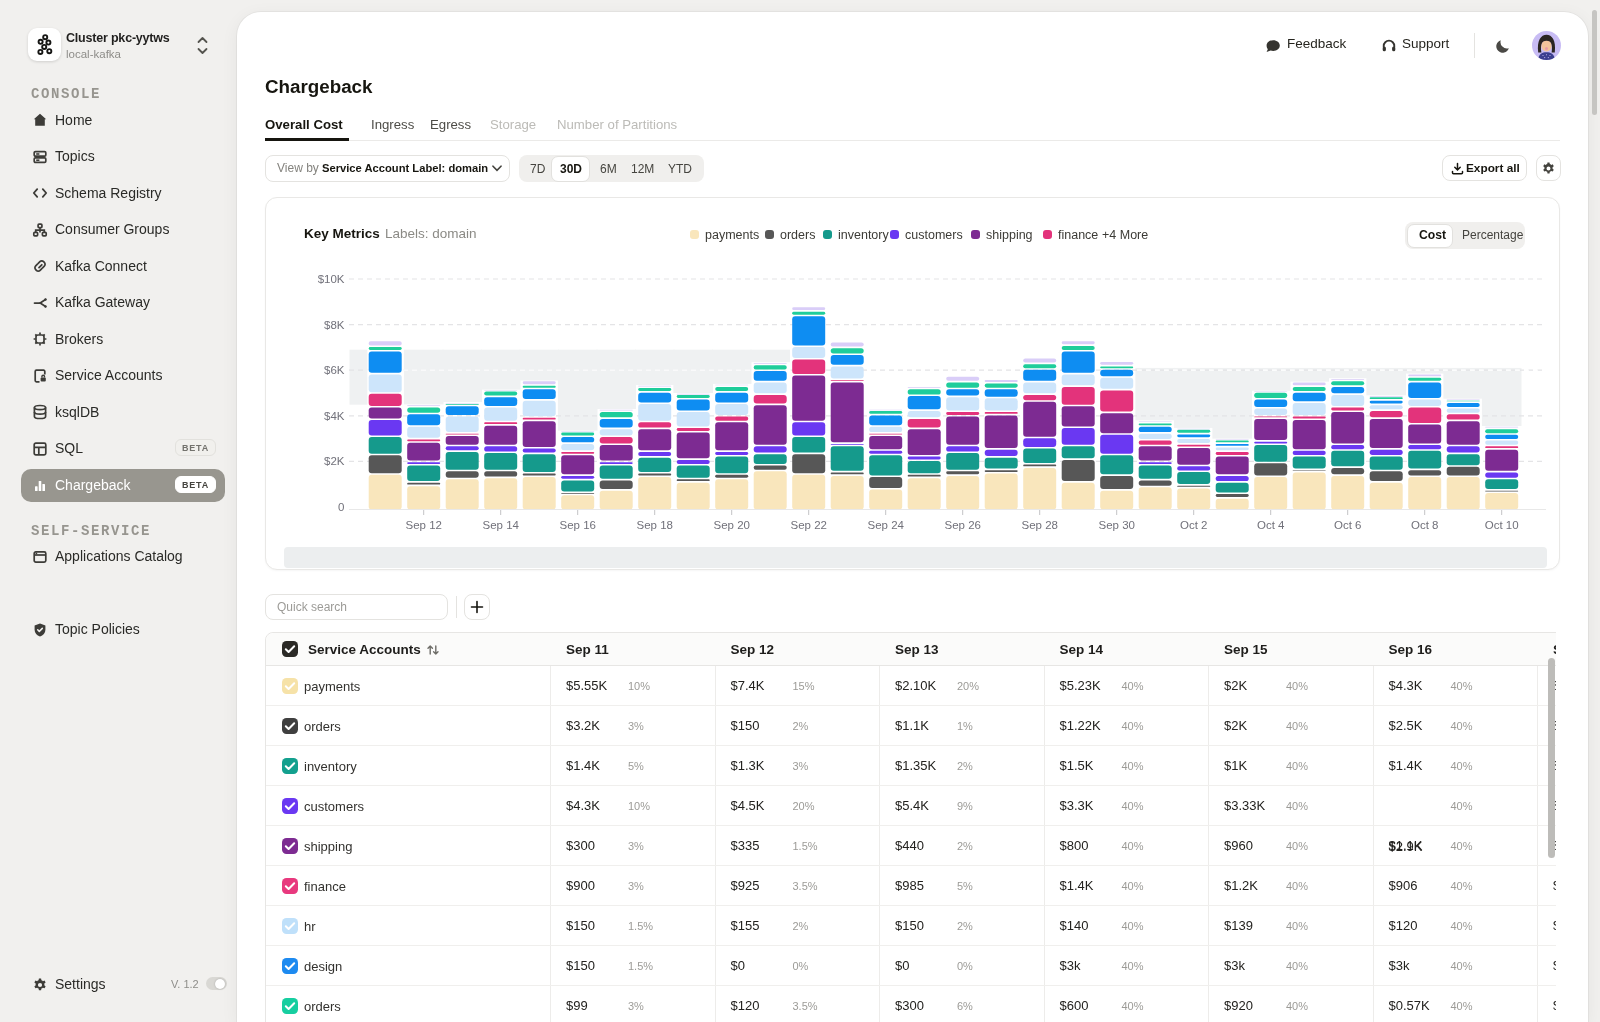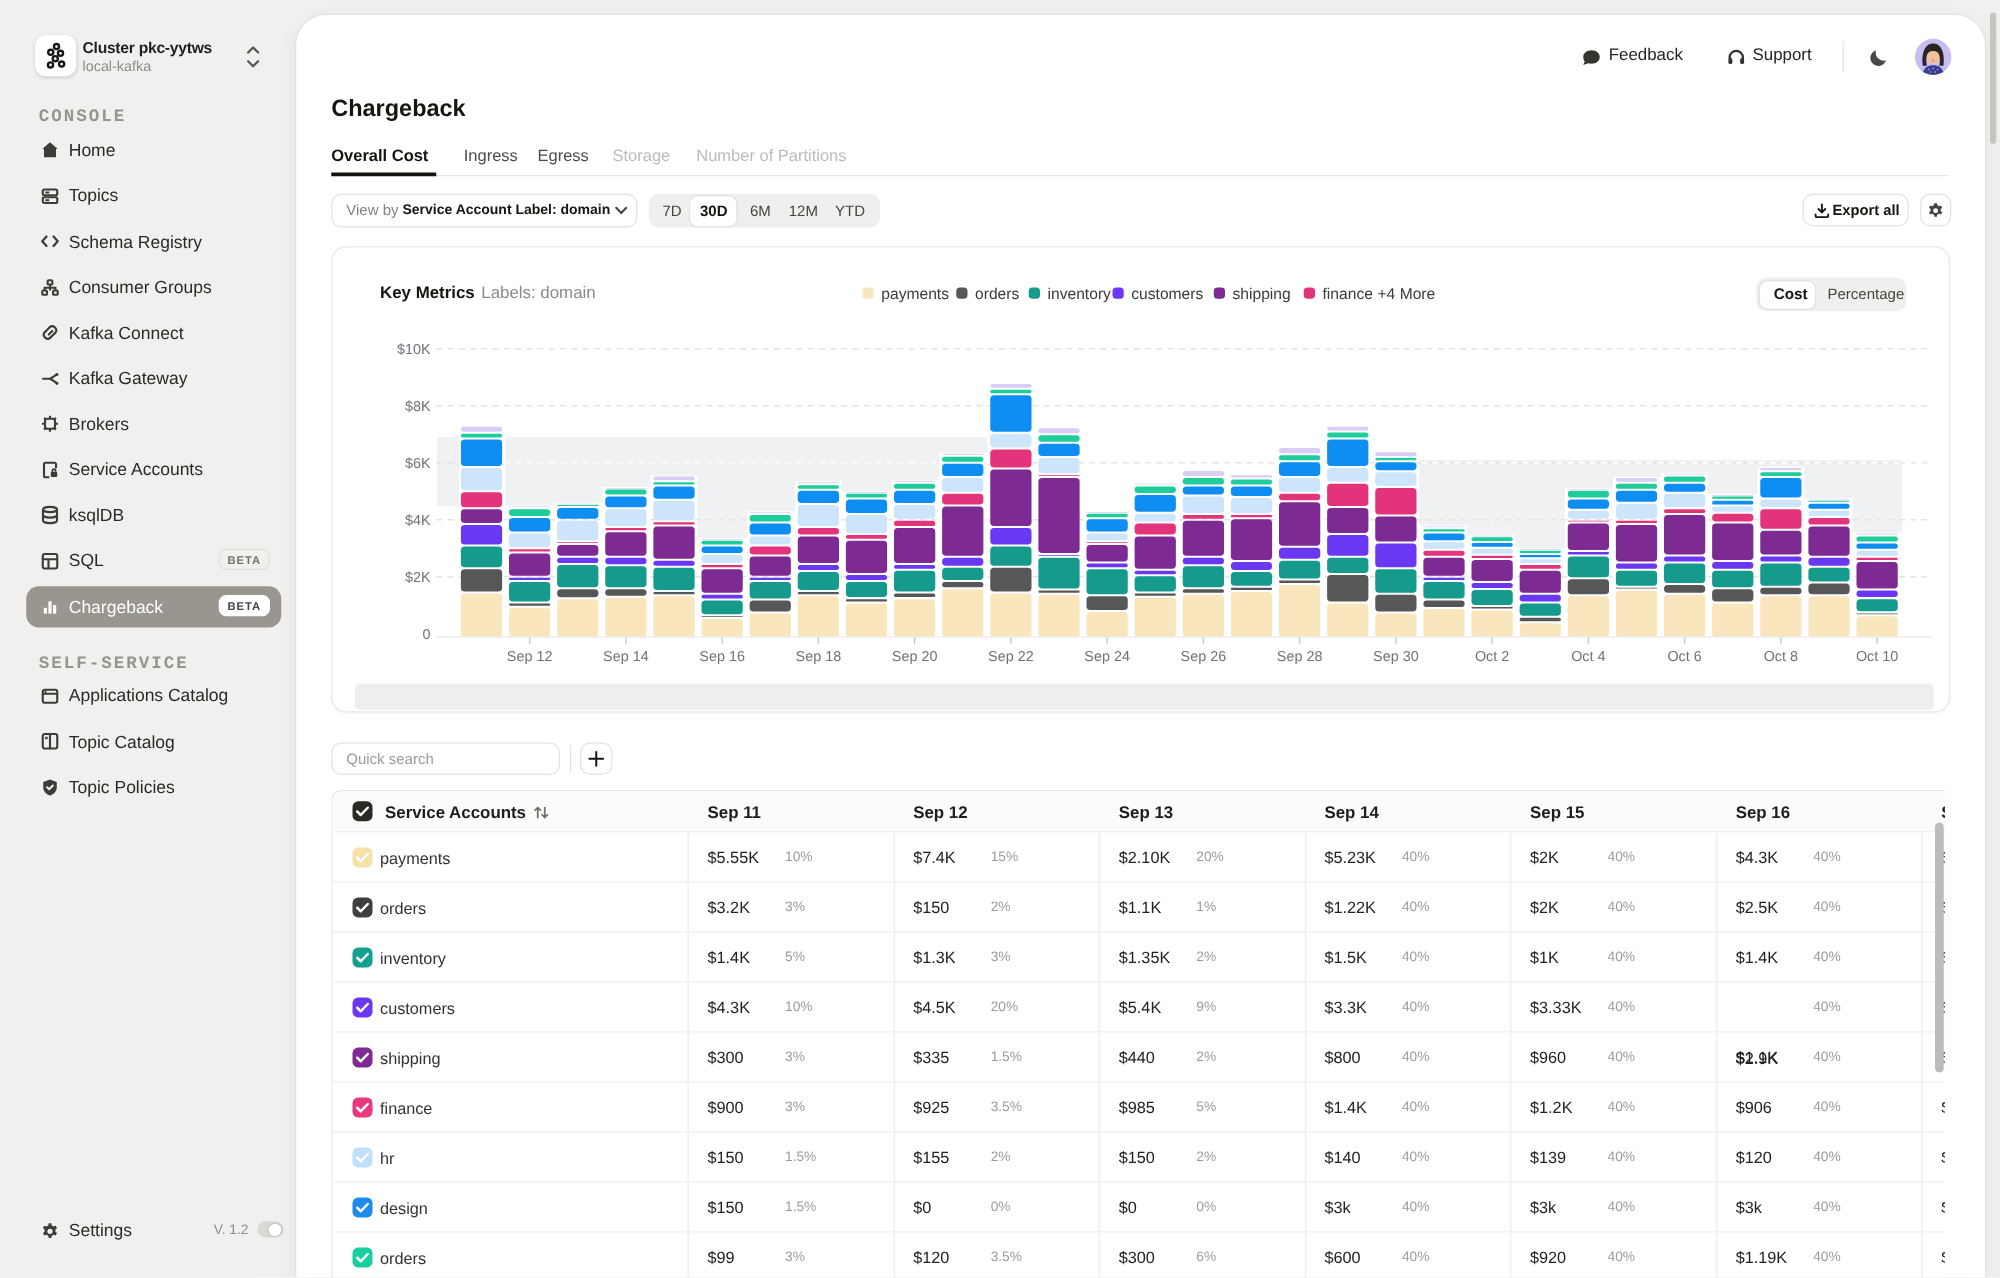--- a/index.html
+++ b/index.html
@@ -204,32 +204,20 @@
 <span class="nico">
         <svg viewBox="0 0 16 16">
           <g fill="none" stroke="#3D3C38" stroke-width="1.7">
             <rect x="2.2" y="2.8" width="11.6" height="10.4" rx="1.6"></rect>
             <path d="M2.2 6h11.6"></path>
           </g>
           <circle cx="4.4" cy="4.4" r="0.9" fill="#3D3C38"></circle>
         </svg>
       </span>
       <span class="nlbl">Applications Catalog</span>
-    </div>
-    <div class="navitem" style="top:576.5px;">
-<span class="nico">
-        <svg viewBox="0 0 16 16">
-          <g fill="none" stroke="#3D3C38" stroke-width="1.7">
-            <rect x="2.2" y="2.2" width="11.6" height="11.6" rx="1.6"></rect>
-            <path d="M8 2.2v11.6"></path>
-          </g>
-          <rect x="4.1" y="4.4" width="2" height="2" fill="#3D3C38"></rect>
-        </svg>
-      </span>
-      <span class="nlbl">Topic Catalog</span>
     </div>
     <div class="navitem" style="top:613.0px;text-align:right;">
 <span class="nico">
         <svg viewBox="0 0 16 16">
           <path d="M8 1.6 13.4 3.5v4.2c0 3.2-2.3 5.6-5.4 6.7-3.1-1.1-5.4-3.5-5.4-6.7V3.5Z" fill="#3D3C38"></path>
           <path d="M5.7 7.8l1.6 1.6 3-3" stroke="#F3F2F0" stroke-width="1.5" fill="none" stroke-linecap="round" stroke-linejoin="round"></path>
         </svg>
       </span>
       <span class="nlbl">Topic Policies</span>
     </div>
@@ -922,21 +910,21 @@
           <span class="tval" style="left:300.0px;">$99</span>
           <span class="tpct" style="left:362.0px;">3%</span>
           <span class="tval" style="left:464.5px;">$120</span>
           <span class="tpct" style="left:526.5px;">3.5%</span>
           <span class="tval" style="left:629.0px;">$300</span>
           <span class="tpct" style="left:691.0px;">6%</span>
           <span class="tval" style="left:793.5px;">$600</span>
           <span class="tpct" style="left:855.5px;">40%</span>
           <span class="tval" style="left:958.0px;">$920</span>
           <span class="tpct" style="left:1020.0px;">40%</span>
-          <span class="tval" style="left:1122.5px;">$1.19K</span>
+          <span class="tval" style="left:1122.5px;">$0.57K</span>
           <span class="tpct" style="left:1184.5px;">40%</span>
           <span class="tval" style="left:1287.0px;">$2.4K</span>
         </div>
 </div>
 <div class="abs" style="left:1283px;top:26px;width:7px;height:200px;background:#BDBCB9;border-radius:4px;"></div>
 </div>
 
 <div class="abs" style="left:1592px;top:10px;width:5px;height:105px;background:#C6C5C2;border-radius:3px;"></div>
 
 </div>

